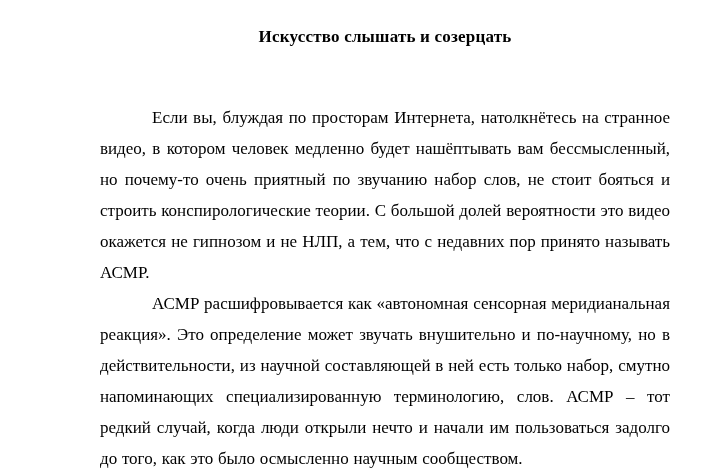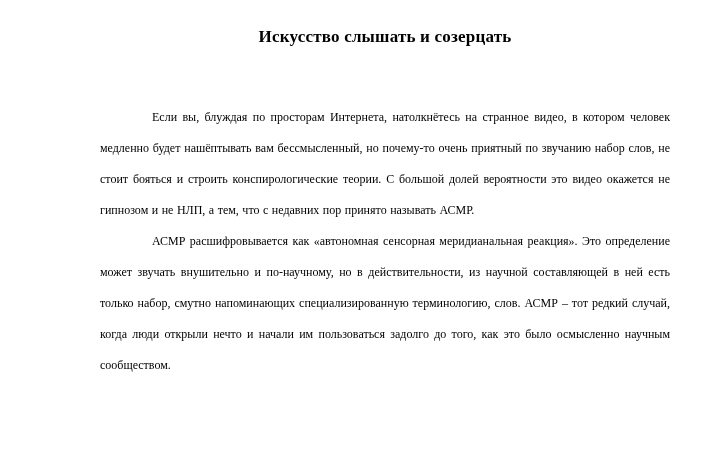--- a/index.html
+++ b/index.html
@@ -24,21 +24,21 @@
   .doc-title {
     margin: 0 0 54px 0;
     font-size: 17px;
     line-height: 22px;
     font-weight: bold;
     text-align: center;
     letter-spacing: 0.2px;
   }
   .doc-paragraph {
     margin: 0;
-    font-size: 12px;
+    font-size: 17px;
     line-height: 31px;
     text-align: justify;
     text-indent: 52px;
     word-spacing: 0.5px;
   }
 </style>
 </head>
 <body>
 
 <div class="page">

